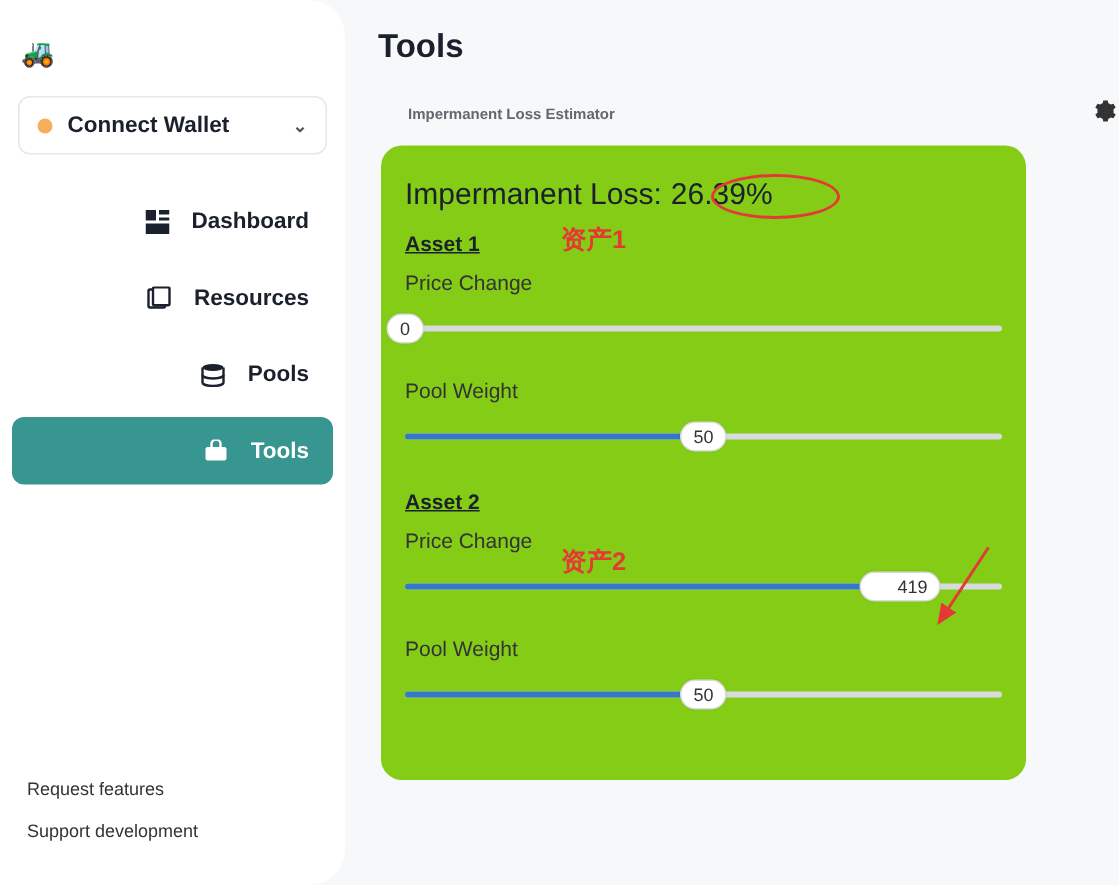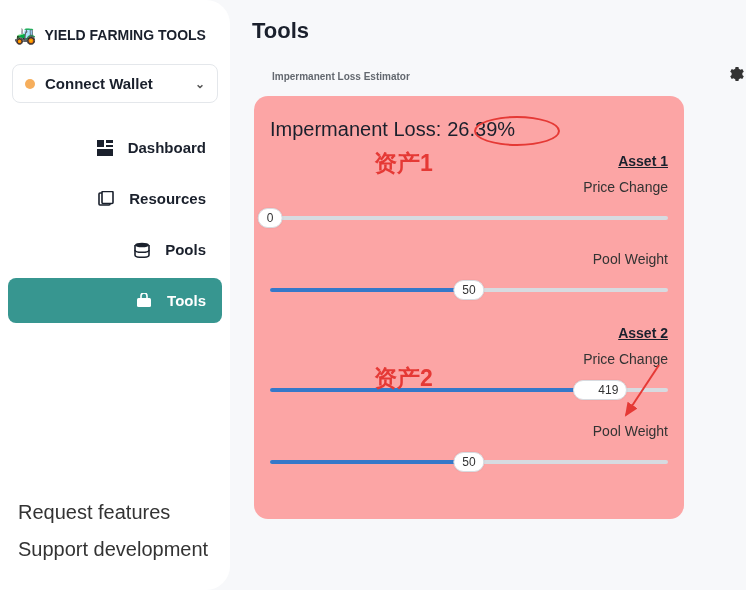--- a/index.html
+++ b/index.html
@@ -60,40 +60,39 @@
     color:#1a202c;
     cursor:pointer;
     justify-content:flex-end;
   }
   .navitem.active {
     background:#379690;
     color:#fff;
   }
   .navitem .nicon { width:18px; display:inline-flex; justify-content:center; }
   .spacer { flex:1; }
-  .footlinks { padding:0 10px 6px 10px; font-size:20px; color:#333; }
+  .footlinks { padding:0 10px 6px 10px; font-size:12px; color:#333; }
   .footlinks div { padding:7px 0; cursor:pointer; }
   .main {
     flex:1;
     padding: 18px 0 0 22px;
   }
   .page-title { font-size:22px; font-weight:800; margin-bottom:22px; }
   .card-title {
     font-size:10px; font-weight:700; color:#63686f;
     padding:0 0 10px 20px;
     display:flex; justify-content:space-between; align-items:center;
   }
   .card-title .gear { font-size:16px; color:#333; margin-right:2px; }
   .card {
-    background:#fca5a5;
+    background:#84cc16;
     border-radius:14px;
     padding:22px 16px 22px 16px;
     margin-left:2px;
     width:430px;
-    text-align:right;
   }
   .loss-row { font-size:20px; font-weight:500; margin-bottom:12px; display:flex; gap:6px; align-items:baseline;}
   .loss-label { font-weight:500; }
   .loss-value { font-weight:500; }
   .section-label { font-weight:700; font-size:14px; margin-top:6px; margin-bottom:10px;text-decoration:underline;}
   .field-label { font-size:14px; font-weight:500; color:#333; margin-bottom:8px;}
   .slider-wrap { position:relative; height:30px; margin-bottom:18px; }
   .track {
     position:absolute; left:0; right:0; top:50%; transform:translateY(-50%);
     height:4px; background:#d7dbe0; border-radius:2px;
@@ -103,34 +102,33 @@
     height:4px; background:#3578c9; border-radius:2px;
   }
   .thumb {
     position:absolute; top:50%; transform:translate(-50%,-50%);
     background:#fff; border:1px solid #d7dbe0; border-radius:10px;
     padding:2px 8px; font-size:12px; font-weight:500; color:#333;
     box-shadow:0 0 0 1px rgba(0,0,0,0.02);
   }
   .asset-block { margin-bottom:20px; }
   .anno { position:absolute; color:#e53935; font-weight:600; pointer-events:none; }
-  .anno.txt { font-size:23px; }
+  .anno.txt { font-size:17px; }
   .anno.ellipse {
     width:86px; height:30px; border:2px solid #e53935; border-radius:50%;
   }
   .anno.arrow svg { overflow:visible; }
 </style>
 </head>
 <body>
 
 <div class="layout">
   <aside class="sidebar">
     <div class="brand">
       <span class="icon">🚜</span>
-      <span>YIELD FARMING TOOLS</span>
     </div>
 
     <div class="wallet">
       <span class="wallet-left">
         <span class="dot"></span>
         <span>Connect Wallet</span>
       </span>
       <span class="chev">⌄</span>
     </div>
 

